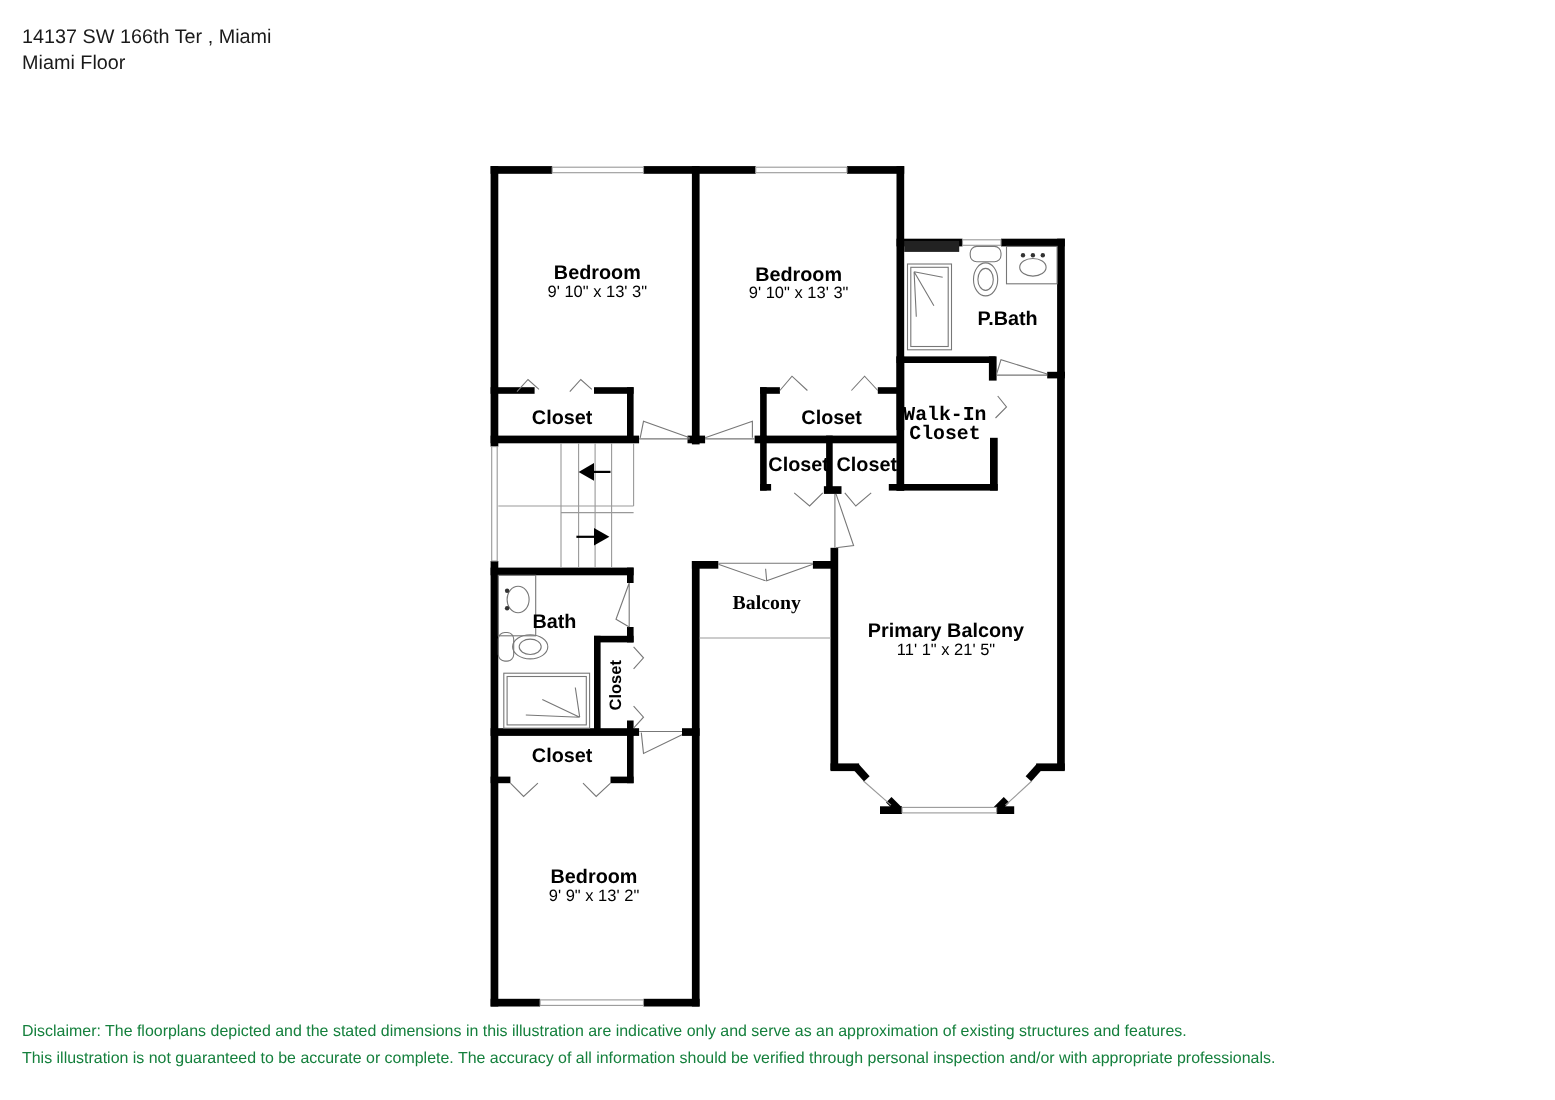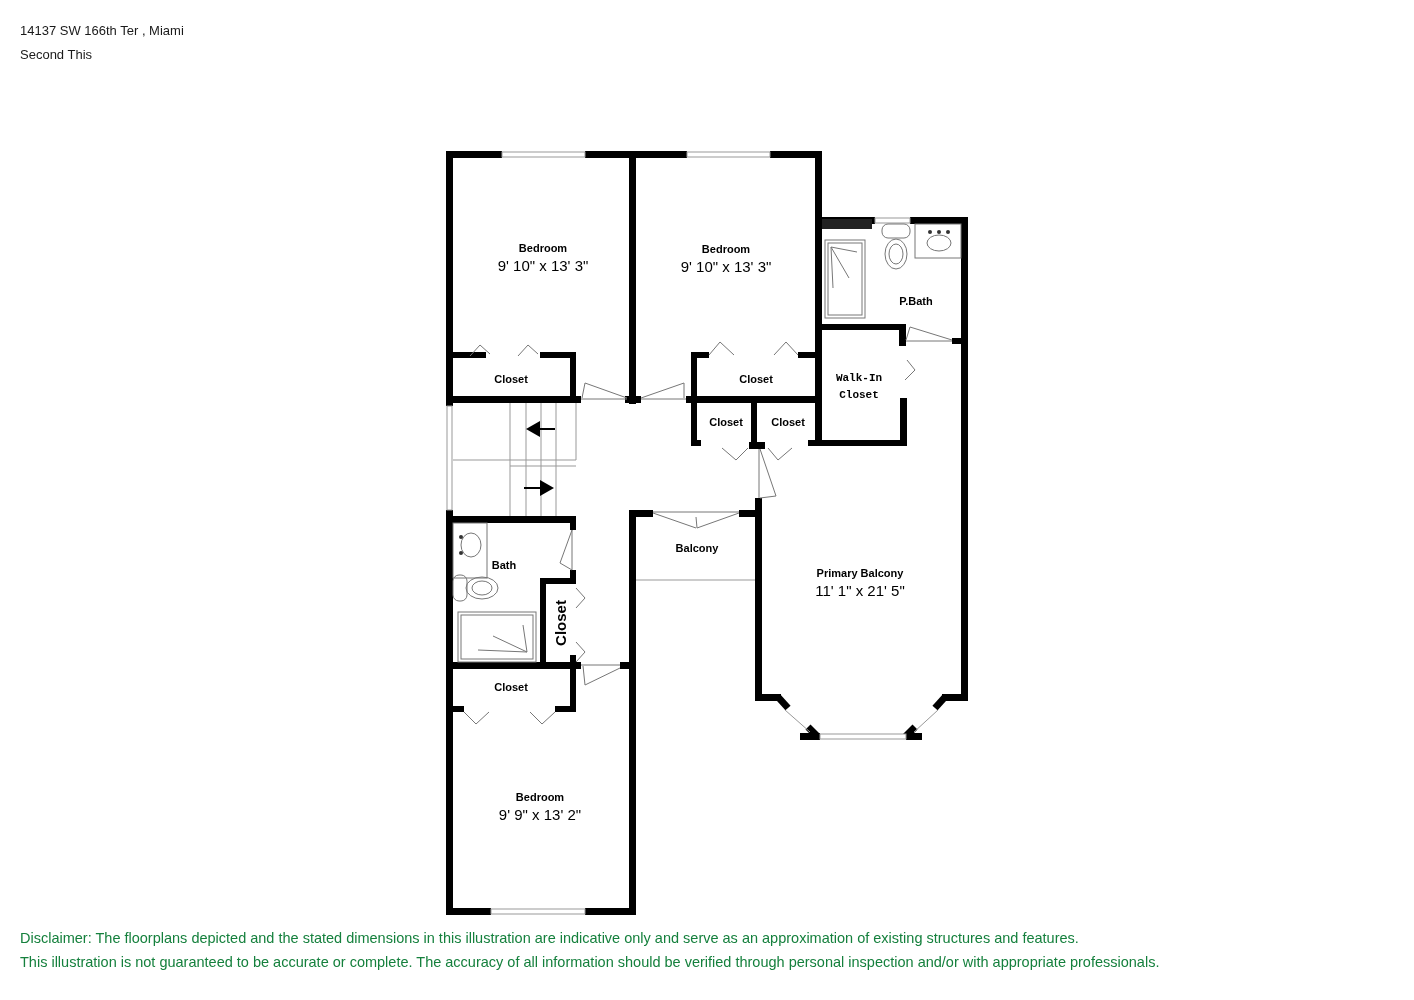--- a/index.html
+++ b/index.html
@@ -1,33 +1,33 @@
 <!DOCTYPE html>
 <html><head>
 <meta charset="utf-8">
 <style>
   html, body { margin:0; padding:0; background:#ffffff; }
   body { width:1414px; height:1000px; position:relative; overflow:hidden; font-family:"Liberation Sans", sans-serif; color:#000; }
-  .hdr { position:absolute; left:20px; font-size:13px; color:#1a1a1a; }
+  .hdr { position:absolute; left:20px; font-size:18px; color:#1a1a1a; }
   .hdr.l1 { top:23px; }
   .hdr.l2 { top:47px; }
   .disc { position:absolute; left:20px; font-size:14.5px; color:#15803d; white-space:nowrap; }
   .disc.l1 { top:930px; }
   .disc.l2 { top:954px; }
   svg { position:absolute; left:0; top:0; }
   .lbl { position:absolute; text-align:center; transform:translateX(-50%); white-space:nowrap; line-height:17px; }
-  .lbl .n { font-weight:bold; font-size:11px; display:block; }
+  .lbl .n { font-weight:bold; font-size:18px; display:block; }
   .lbl .d { font-size:15px; display:block; }
   .rot { transform:translate(-50%,-50%) rotate(-90deg); font-weight:bold; font-size:15px; }
 </style>
 </head>
 <body>
 
 <div class="hdr l1">14137 SW 166th Ter , Miami</div>
-<div class="hdr l2">Second This</div>
+<div class="hdr l2">Miami Floor</div>
 
 <svg width="1414" height="1000" viewBox="0 0 1414 1000">
   <g fill="#000">
 
     <rect x="446" y="151" width="56" height="7"></rect>
     <rect x="585" y="151" width="102" height="7"></rect>
     <rect x="770" y="151" width="52" height="7"></rect>
 
     <rect x="446" y="151" width="7" height="255"></rect>
     <rect x="446" y="510" width="7" height="405"></rect>
@@ -193,31 +193,31 @@
   <span class="d">9' 10" x 13' 3"</span>
 </div>
 <div class="lbl" style="left:540px;top:789px;">
   <span class="n">Bedroom</span>
   <span class="d">9' 9" x 13' 2"</span>
 </div>
 <div class="lbl" style="left:860px;top:565px;">
   <span class="n">Primary Balcony</span>
   <span class="d">11' 1" x 21' 5"</span>
 </div>
-<div class="lbl" style="left:916px;top:281px;margin-top:12px;">
+<div class="lbl" style="left:916px;top:281px;">
   <span class="n">P.Bath</span>
 </div>
 <div class="lbl" style="left:859px;top:370px;font-family:Liberation Mono, monospace;">
   <span class="n">Walk-In</span>
   <span class="n">Closet</span>
 </div>
 <div class="lbl" style="left:504px;top:557px;">
   <span class="n">Bath</span>
 </div>
-<div class="lbl" style="left:697px;top:540px;">
+<div class="lbl" style="left:697px;top:540px;font-family:Liberation Serif, serif;">
   <span class="n">Balcony</span>
 </div>
 <div class="lbl" style="left:511px;top:371px;">
   <span class="n">Closet</span>
 </div>
 <div class="lbl" style="left:756px;top:371px;">
   <span class="n">Closet</span>
 </div>
 <div class="lbl" style="left:726px;top:414px;">
   <span class="n">Closet</span>

